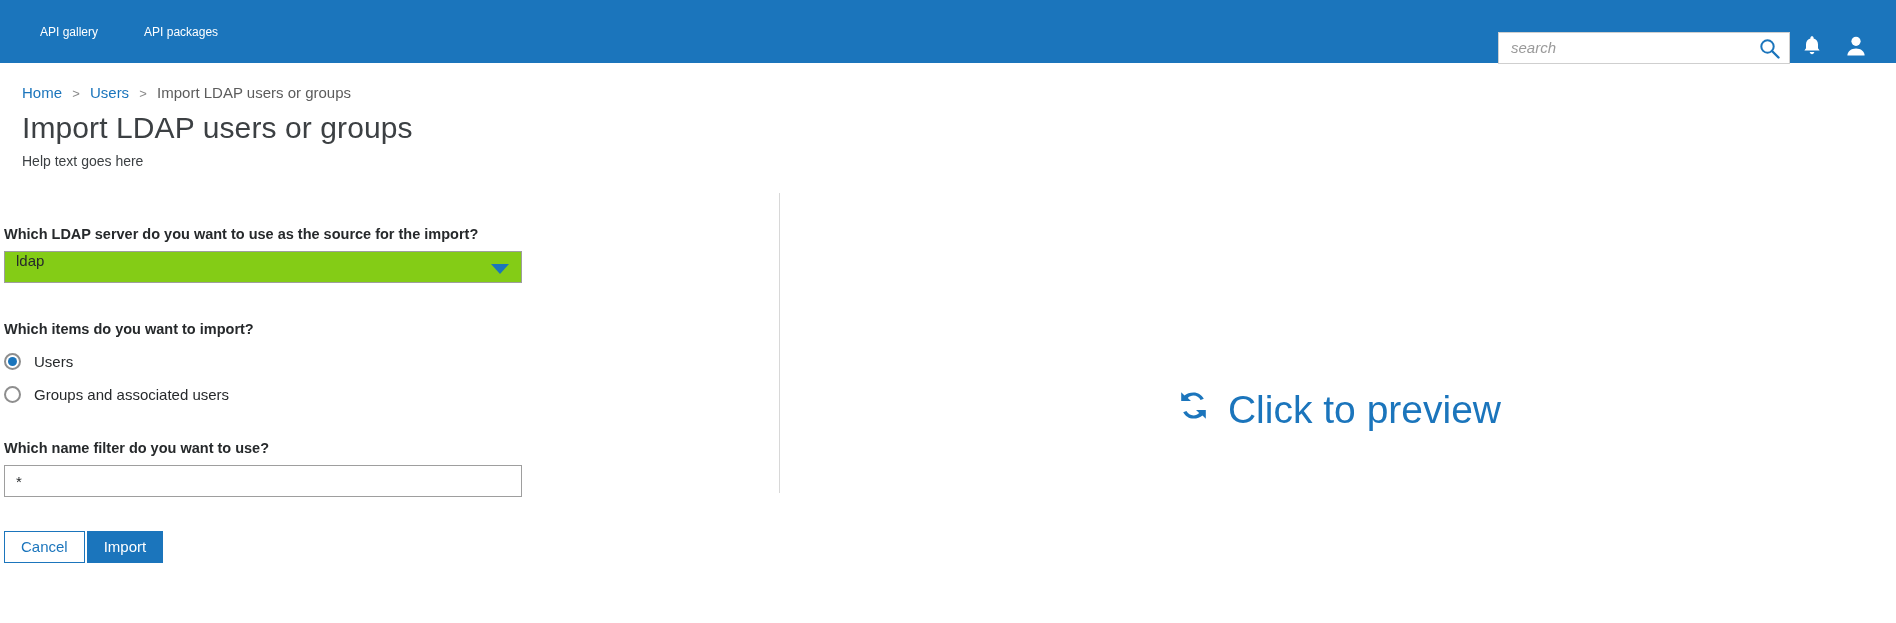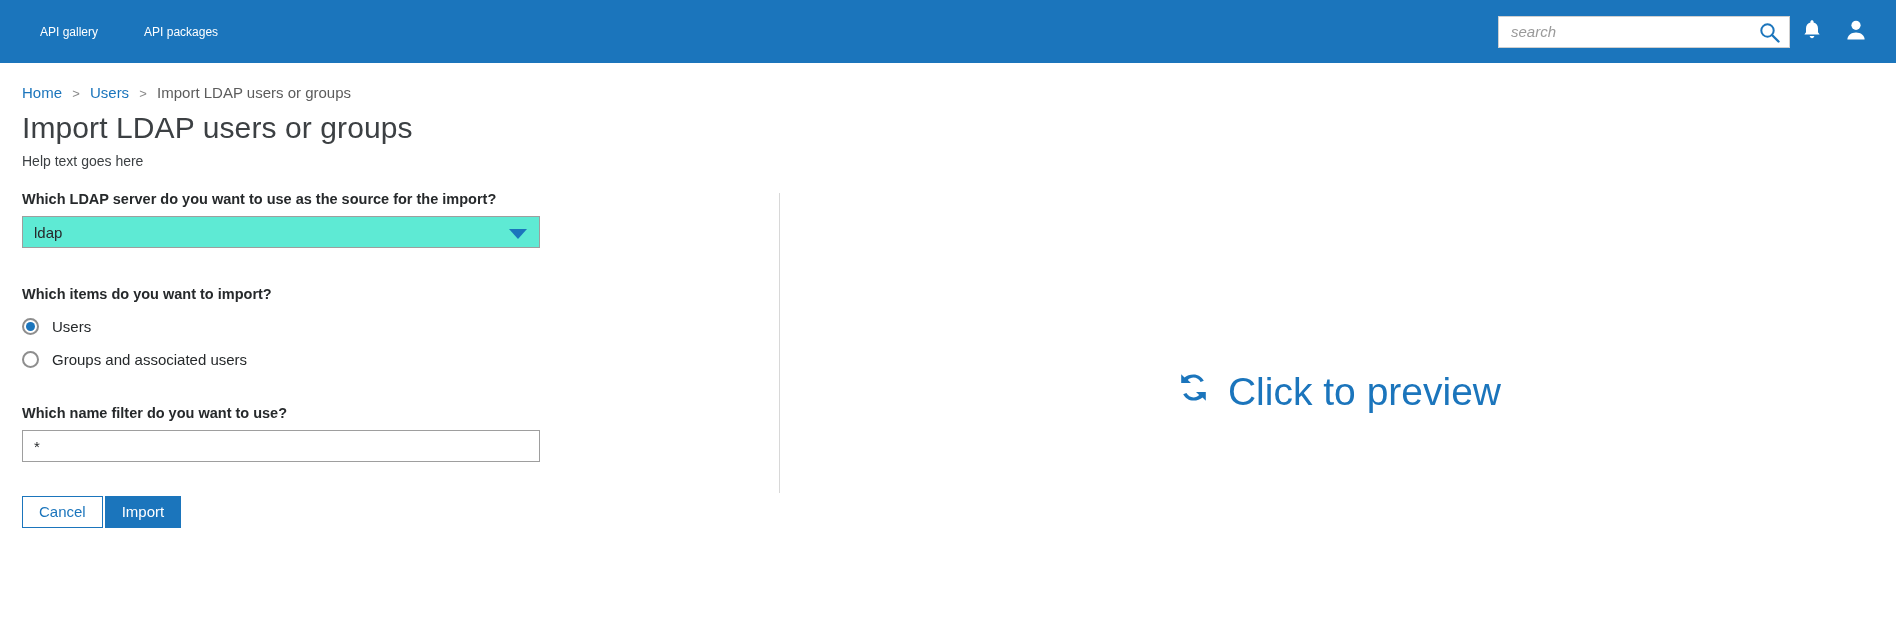--- a/index.html
+++ b/index.html
@@ -44,21 +44,21 @@
     gap: 46px;
   }
   .nav a {
     color: #ffffff;
     font-size: 12px;
     text-decoration: none;
   }
   .header-right {
     position: absolute;
     right: 18px;
-    top: 0;
+    top: 16px;
     height: 63px;
     display: flex;
     align-items: center;
     gap: 0;
   }
   .search-wrap {
     position: relative;
     width: 292px;
     height: 32px;
     background: #ffffff;
@@ -128,22 +128,23 @@
     font-size: 14px;
     color: #3c4043;
   }
 
   .columns {
     display: flex;
     margin-top: 22px;
   }
   .left-col {
     width: 779px;
-    padding-left: 22px;
-    position: relative;
+    padding-left: 4px;
+    position: relative;
+    margin-top: 35px;
   }
   .divider {
     width: 1px;
     background: #d8d8d8;
     height: 300px;
     margin-top: 2px;
   }
   .right-col {
     flex: 1;
     display: flex;
@@ -164,23 +165,23 @@
     font-size: 14.5px;
     font-weight: bold;
     color: #26292b;
     margin-bottom: 9px;
   }
   .select-box {
     position: relative;
     width: 518px;
     height: 32px;
     border: 1px solid #9e9e9e;
-    background: #5eead4;
-    display: flex;
-    align-items: center;
+    background: #84cc16;
+    display: flex;
+    align-items: flex-start;
     cursor: pointer;
   }
   .select-value {
     font-size: 15px;
     color: #26292b;
     padding-left: 11px;
   }
   .select-arrow {
     position: absolute;
     right: 12px;

